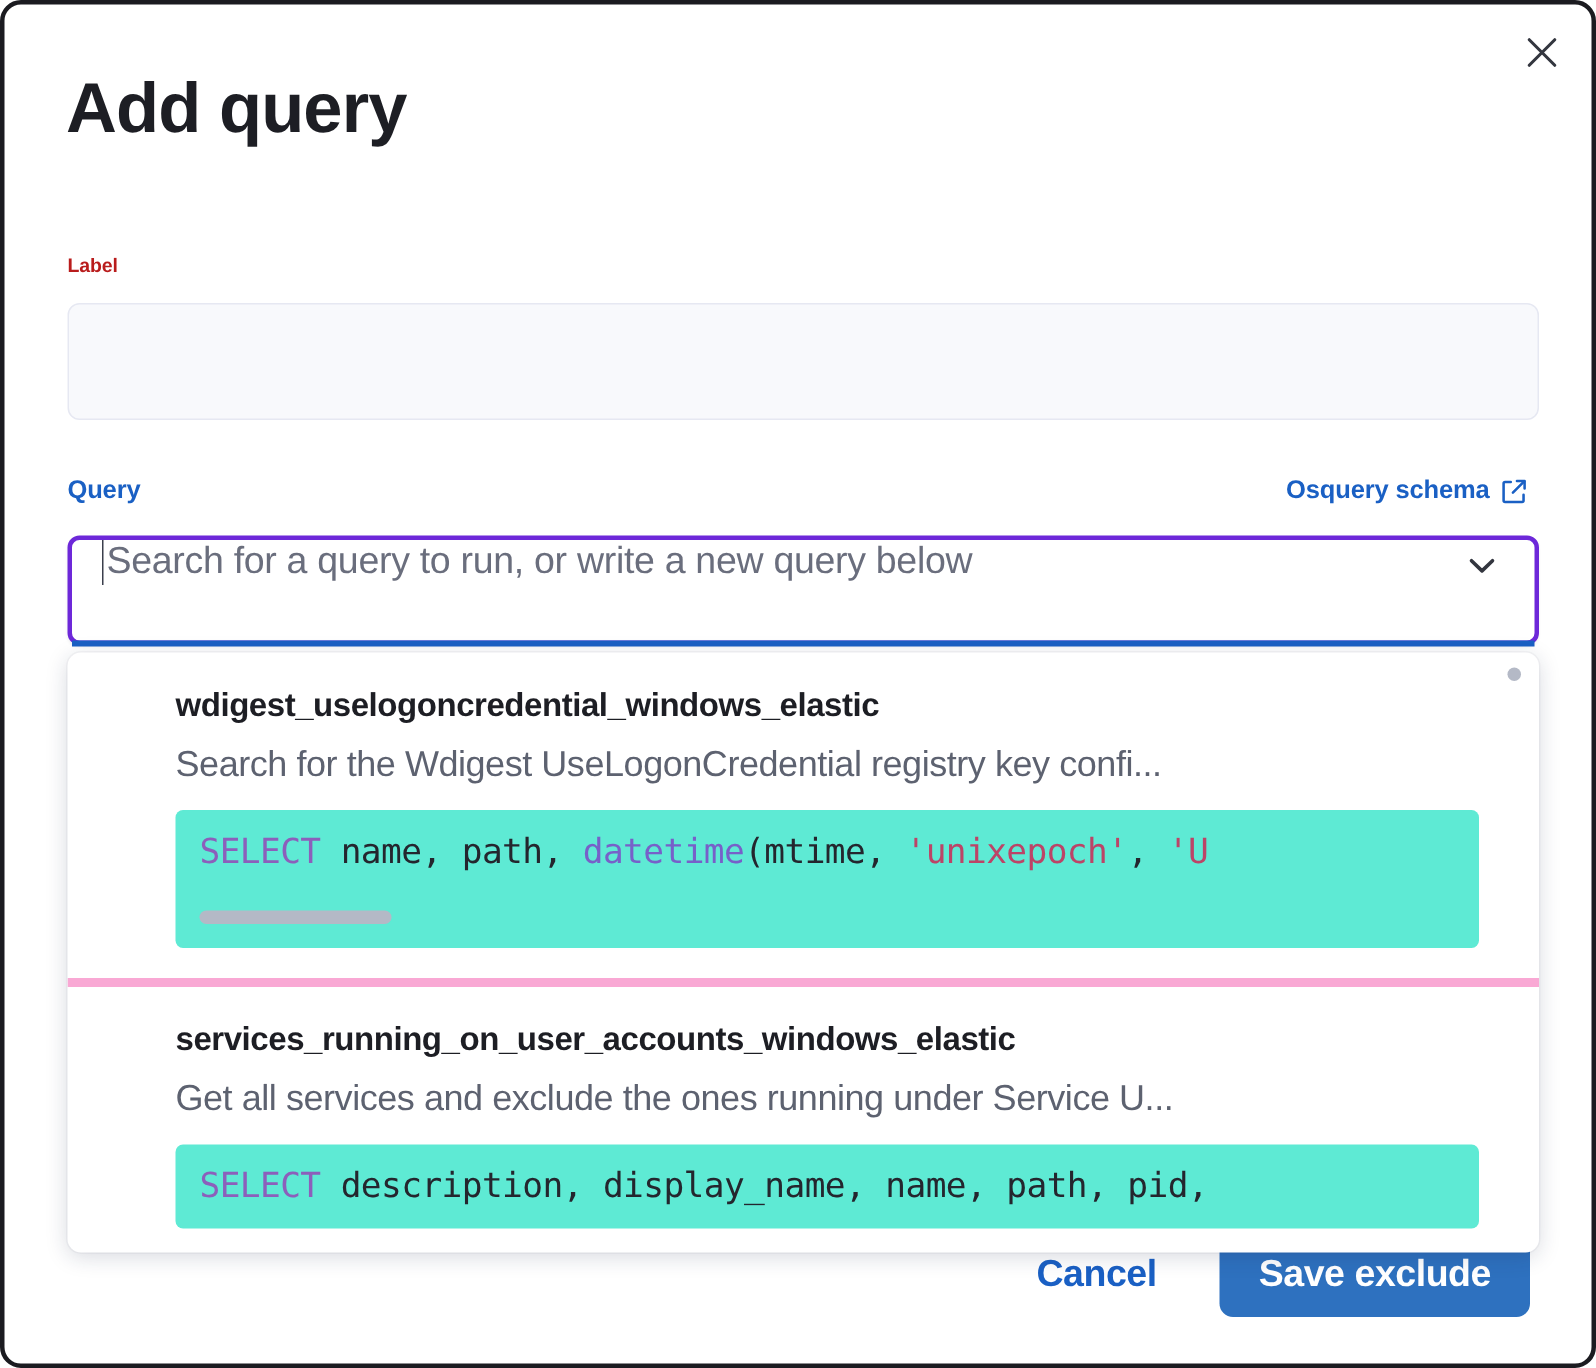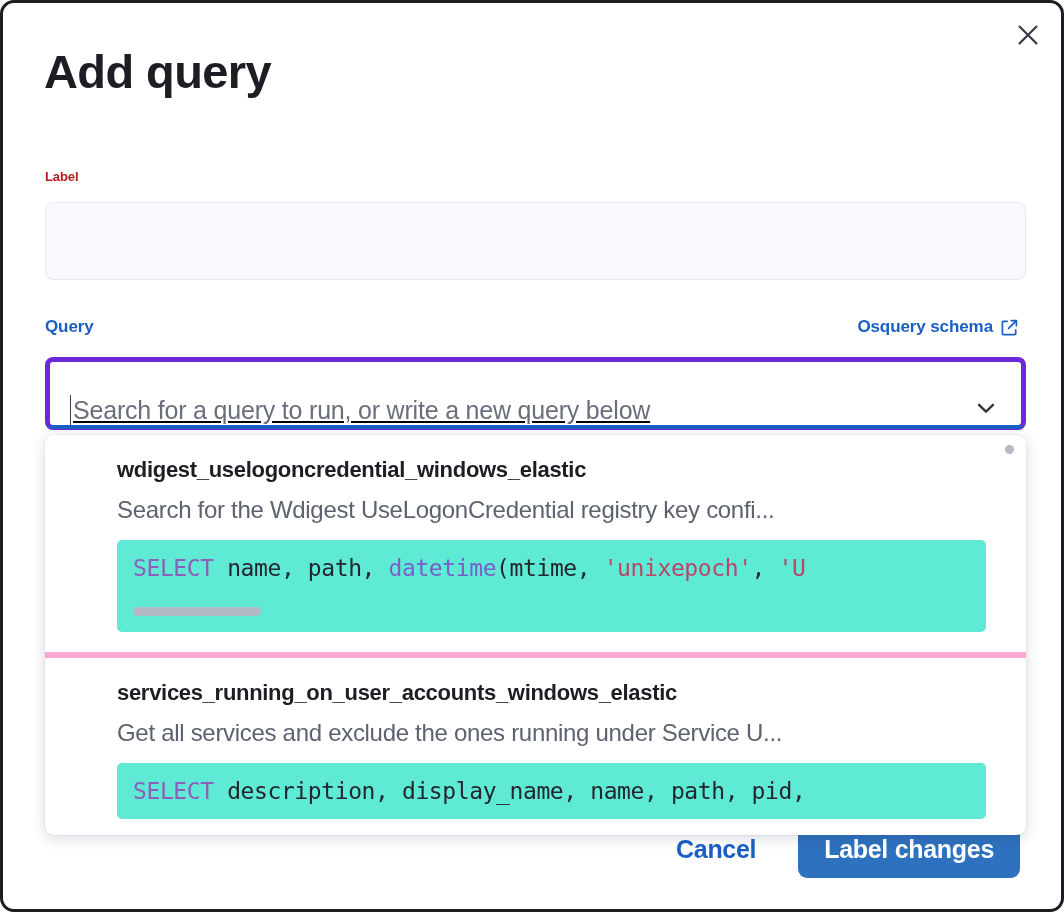--- a/index.html
+++ b/index.html
@@ -92,27 +92,26 @@
     letter-spacing: -0.1px;
   }
   .schema-link svg { display:block; }
 
   
   .combobox {
     position: absolute;
     left: 42px; top: 354px;
     width: 981px; height: 73px;
     background: #ffffff;
-    border: 5px solid #6d28d9;
+    border: 3px solid #6d28d9;
     border-radius: 8px;
     box-shadow: 0 1px 2px rgba(24,30,50,.06);
     display: flex;
-    align-items: flex-end;
+    align-items: flex-start;
     padding: 0 18px 0 20px;
-    text-decoration: underline;
   }
   .combobox::after {
     content: "";
     position: absolute;
     left: 0; right: 0; bottom: -4px;
     height: 4px;
     background: #1a60c4;
   }
   .caret-bar {
     width: 1px;
@@ -274,21 +273,21 @@
     <span class="combobox-placeholder">Search for a query to run, or write a new query below</span>
     <span class="chevron-btn">
       <svg width="26" height="26" viewBox="0 0 26 26" fill="none">
         <path d="M6 9.8 L13 16.6 L20 9.8" stroke="#33363f" stroke-width="2.4" stroke-linecap="round" stroke-linejoin="round"></path>
       </svg>
     </span>
   </div>
 
   <div class="footer">
     <button class="btn-cancel">Cancel</button>
-    <button class="btn-save">Label changes</button>
+    <button class="btn-save">Save exclude</button>
   </div>
 
   <div class="dropdown">
     <div class="dropdown-scroll-thumb"></div>
     <div id="dd-list">
         <div class="dd-item">
           <div class="dd-title">wdigest_uselogoncredential_windows_elastic</div>
           <div class="dd-desc">Search for the Wdigest UseLogonCredential registry key confi...</div>
           <div class="dd-code">
             <div class="code-line"><span class="tok-kw">SELECT</span><span> name, path, </span><span class="tok-fn">datetime</span><span>(mtime, </span><span class="tok-str">'unixepoch'</span><span>, </span><span class="tok-str">'U</span></div>

